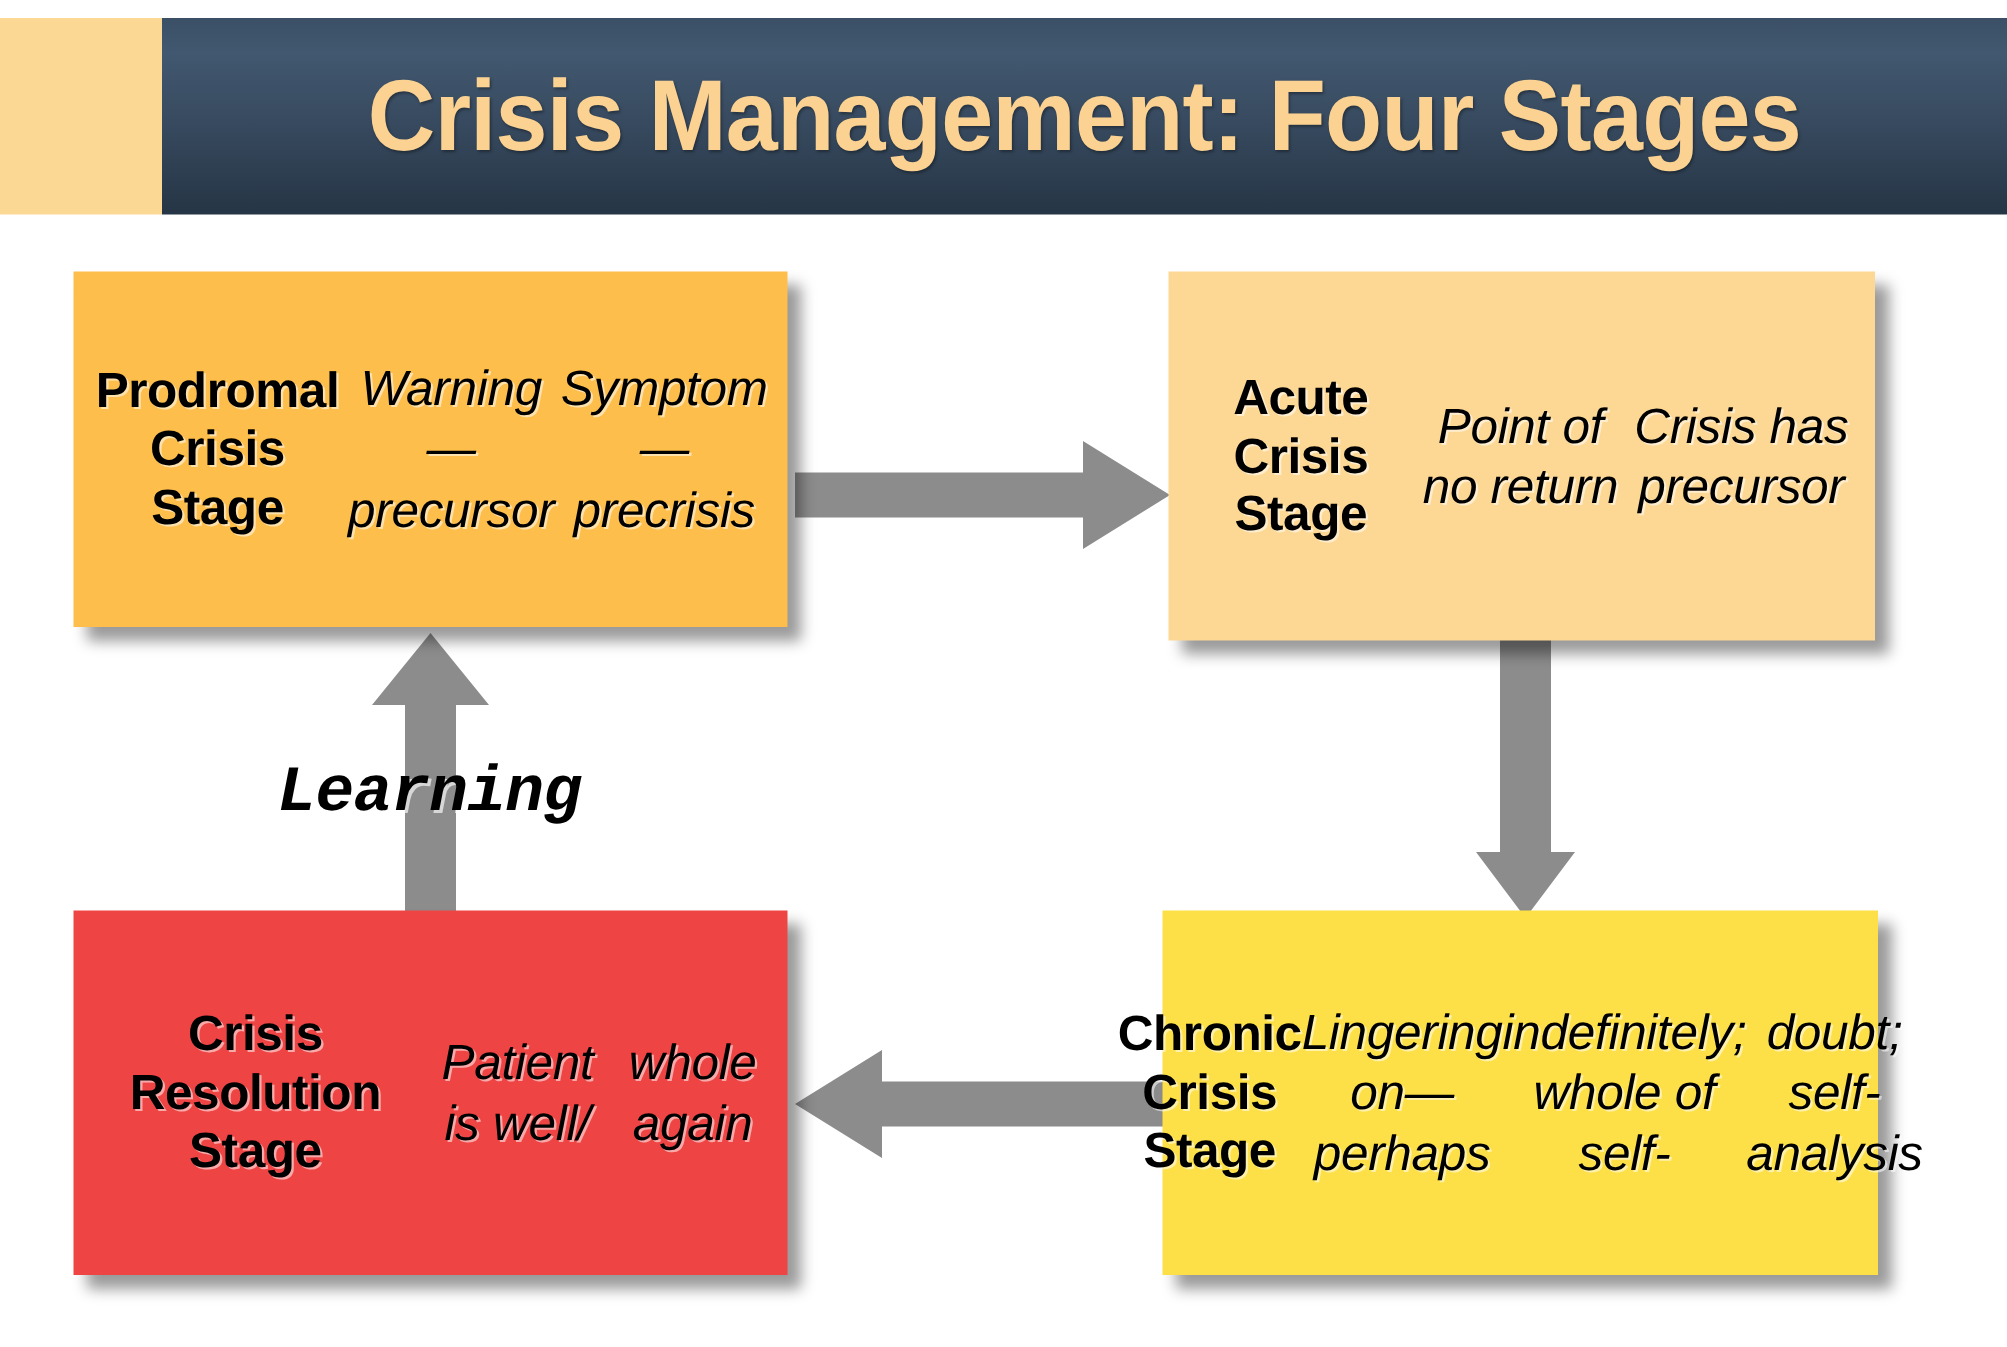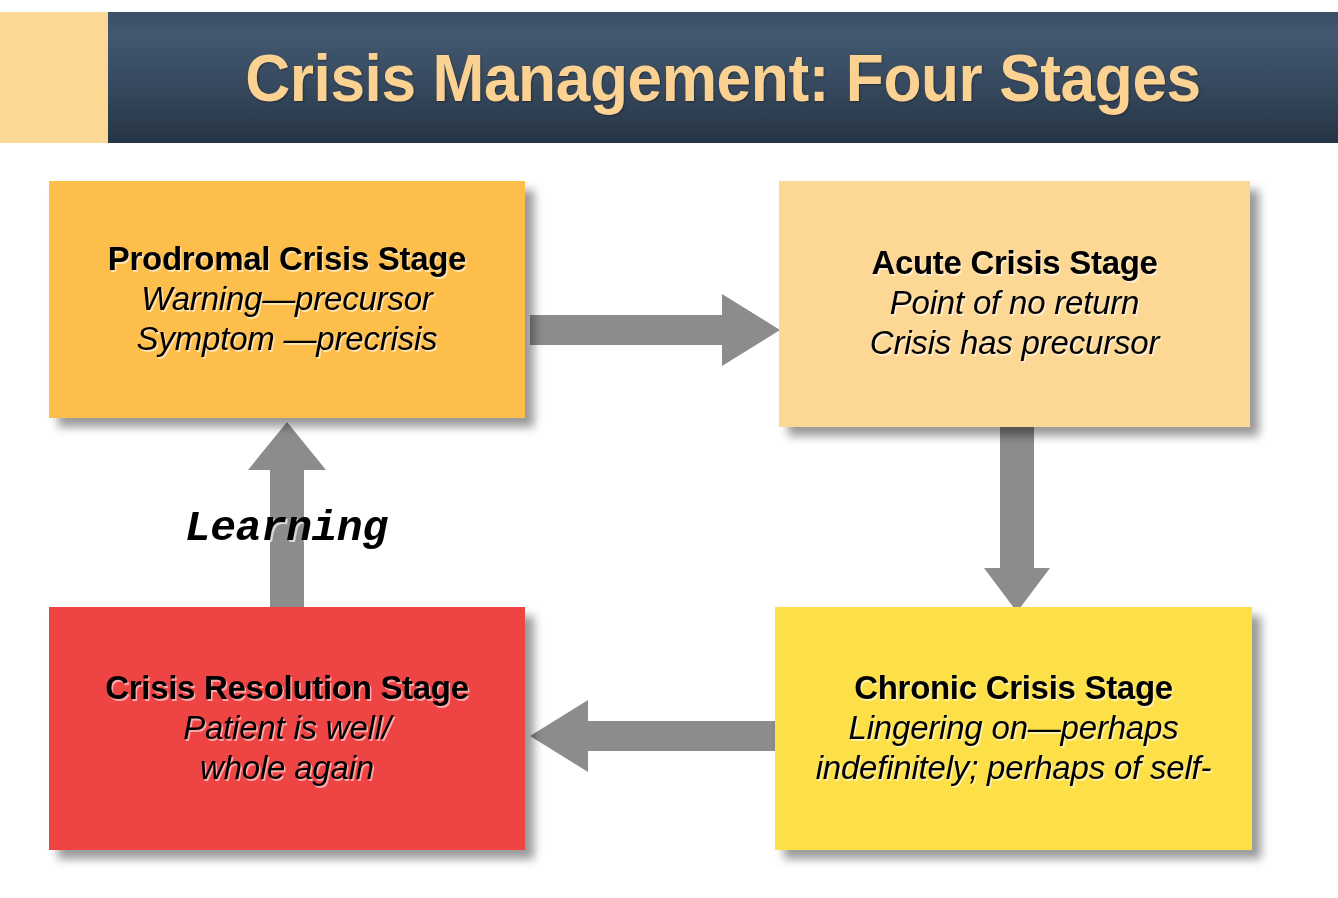--- a/index.html
+++ b/index.html
@@ -55,21 +55,21 @@
     transform: scaleX(0.93);
     transform-origin: center center;
     text-shadow: 1px 1px 2px rgba(0,0,0,0.35);
   }
 
   
   .stage-box {
     position: absolute;
     box-sizing: border-box;
     display: flex;
-    flex-direction: column;
+    flex-direction: row;
     align-items: center;
     justify-content: center;
     text-align: center;
     color: #000000;
     box-shadow: 9px 9px 9px rgba(0,0,0,0.40);
     padding: 6px 10px;
     z-index: 3;
   }
   .stage-title {
     font-weight: bold;
@@ -148,21 +148,22 @@
 
   <div class="stage-box" id="box-acute">
     <div class="stage-title">Acute Crisis Stage</div>
     <div class="stage-body">Point of no return</div>
     <div class="stage-body">Crisis has precursor</div>
   </div>
 
   <div class="stage-box" id="box-chronic">
     <div class="stage-title">Chronic Crisis Stage</div>
     <div class="stage-body">Lingering on—perhaps</div>
-    <div class="stage-body">indefinitely; perhaps of self-</div>
+    <div class="stage-body">indefinitely; whole of self-</div>
+    <div class="stage-body">doubt; self-analysis</div>
   </div>
 
   <div class="stage-box" id="box-resolution">
     <div class="stage-title">Crisis Resolution Stage</div>
     <div class="stage-body">Patient is well/</div>
     <div class="stage-body">whole again</div>
   </div>
 
   <div class="arrow" id="arrow-top">
     <svg width="250" height="72" viewBox="0 0 250 72">

